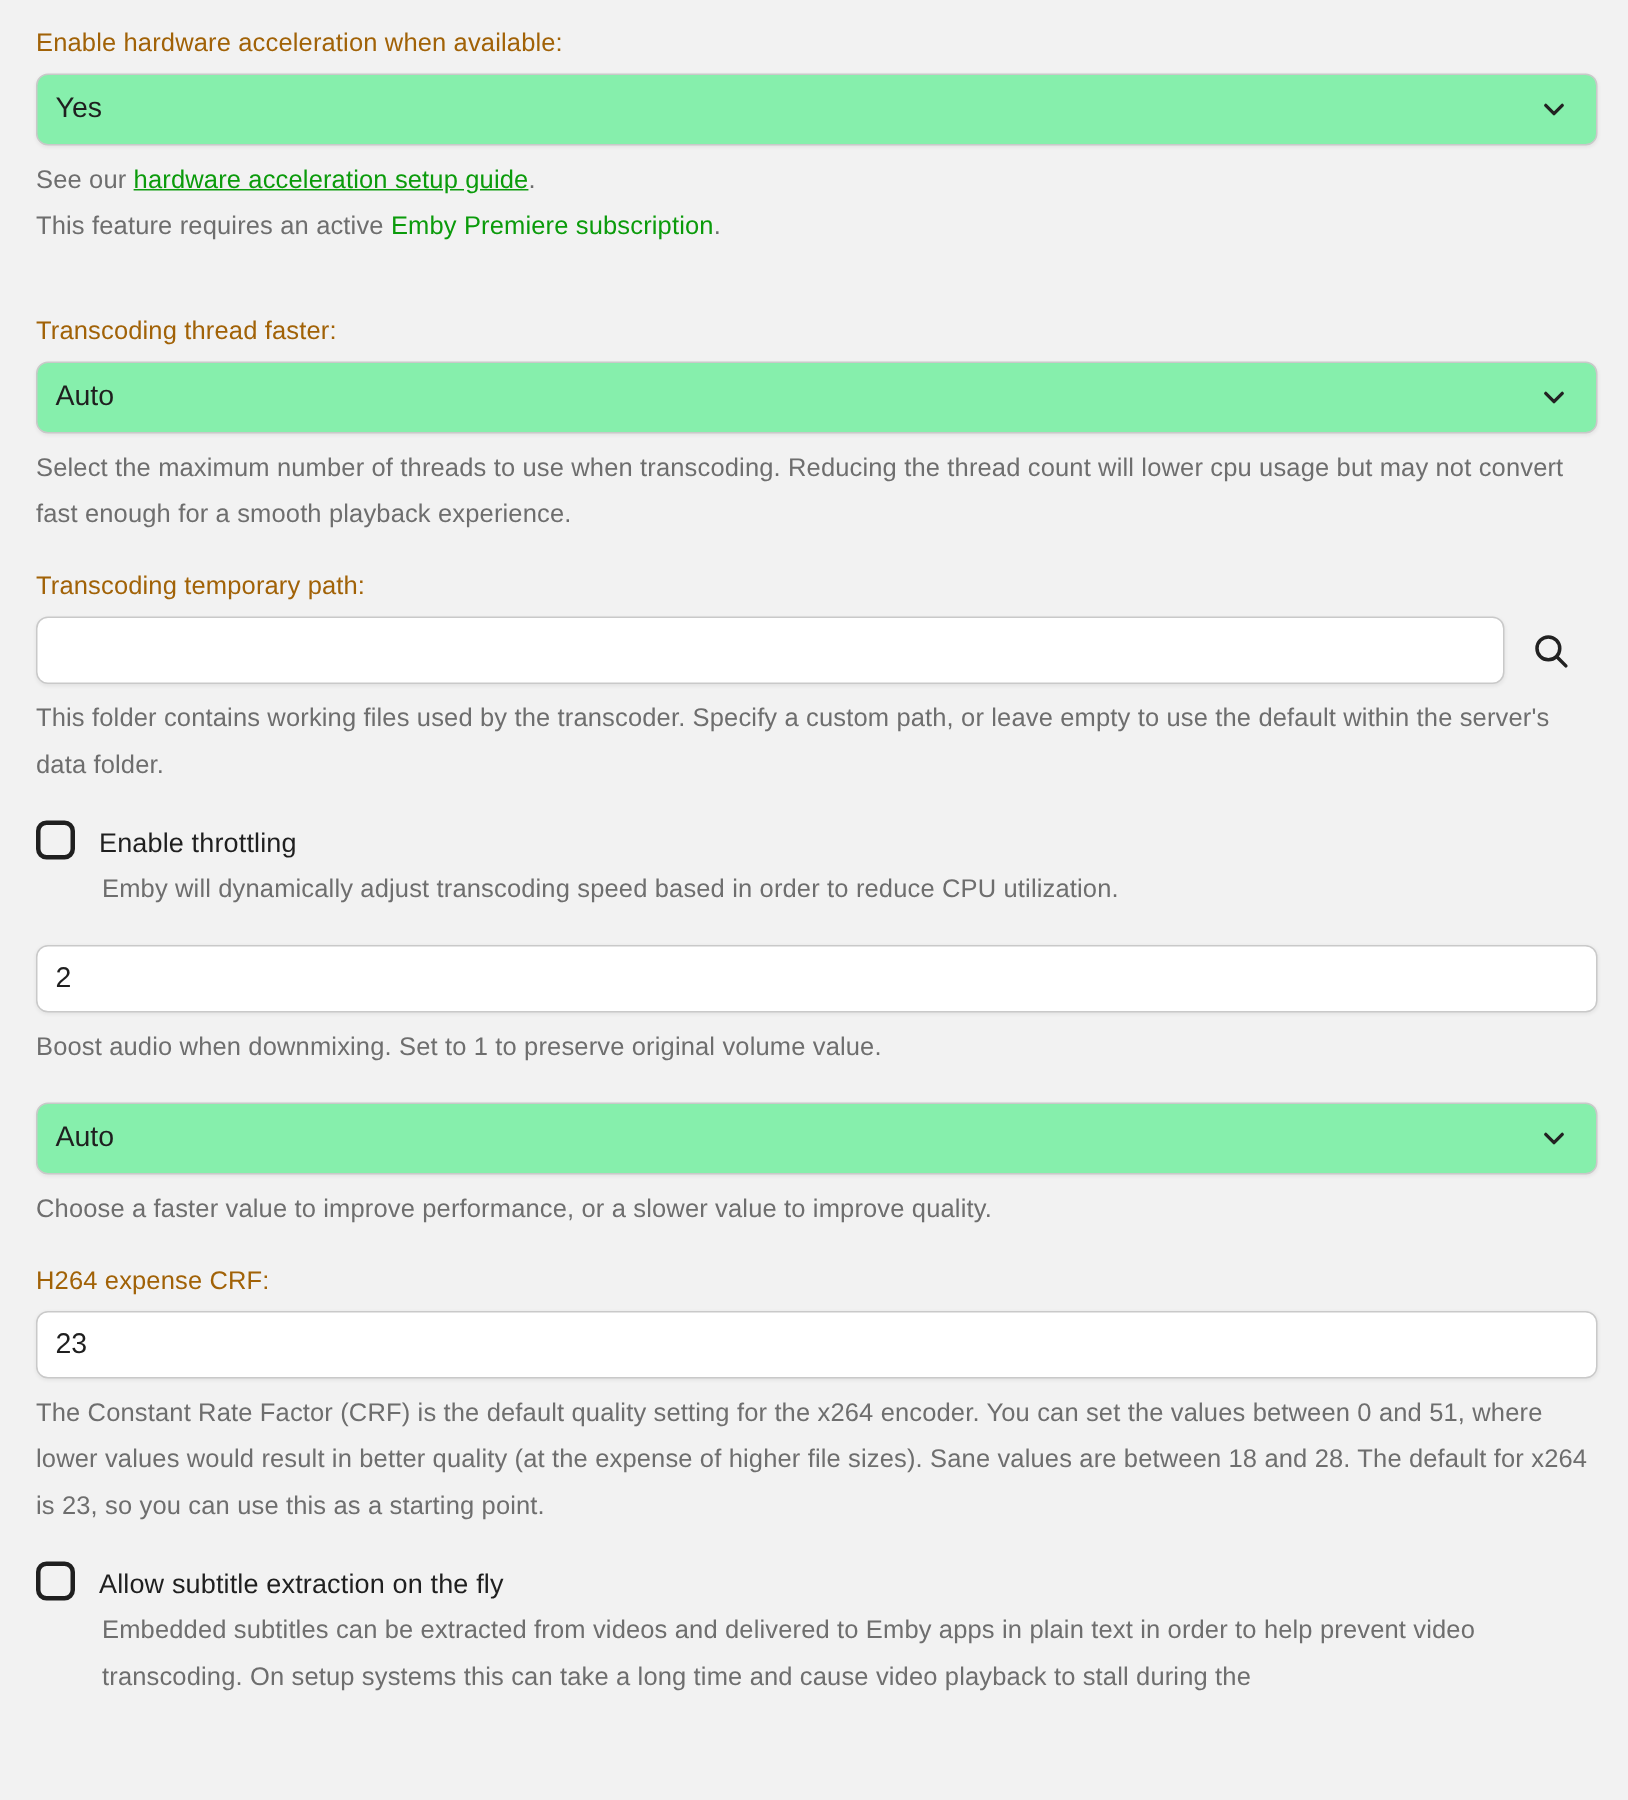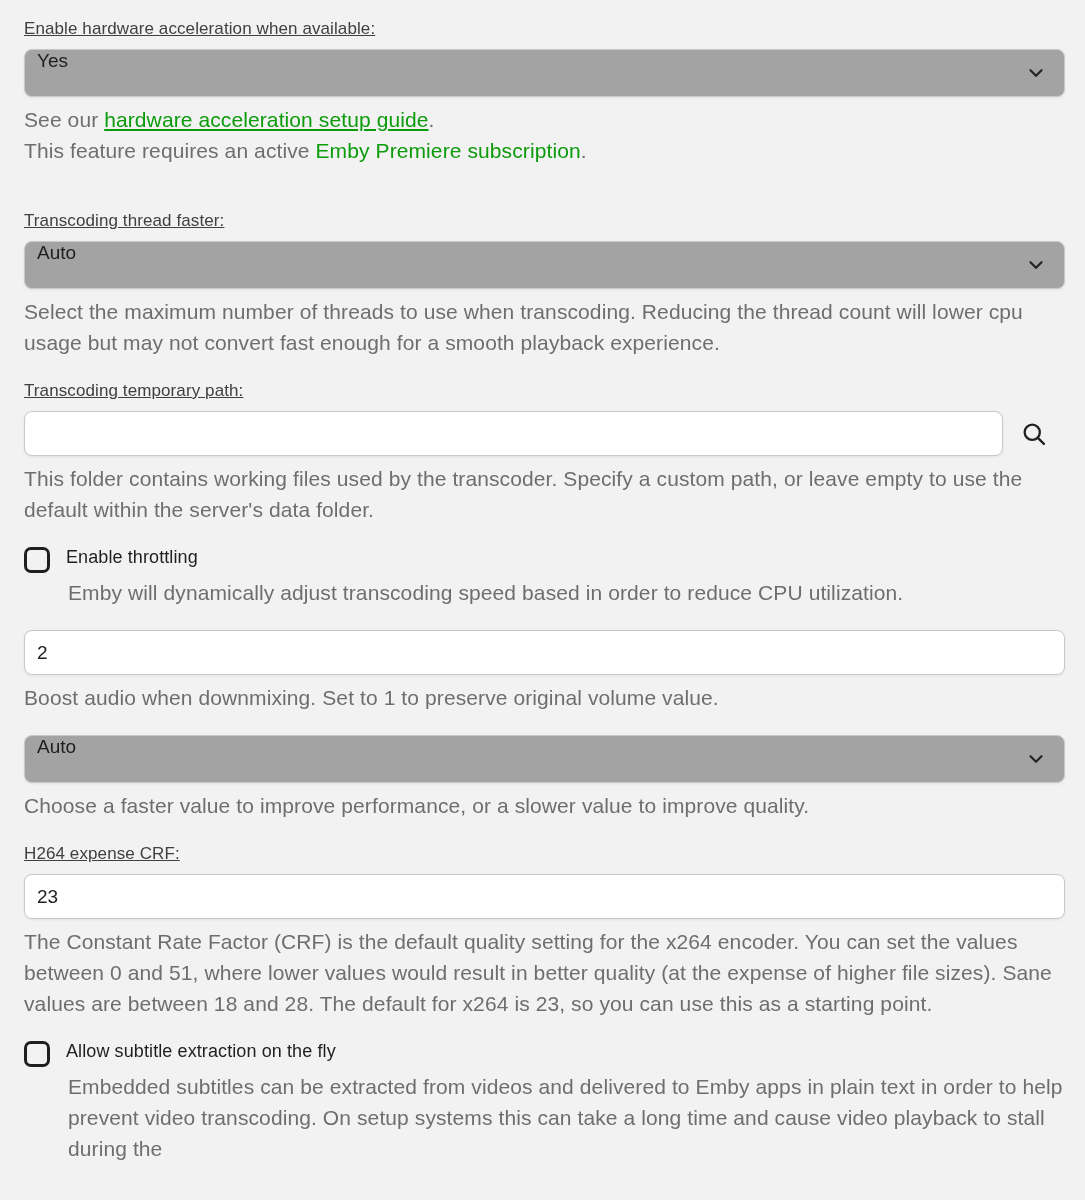--- a/index.html
+++ b/index.html
@@ -13,35 +13,34 @@
     width: 1085px; height: 1200px;
     padding: 18px 20px 0 24px;
     overflow: hidden;
   }
   .field { margin-bottom: 22px; }
   .field.first { margin-bottom: 44px; }
   .field-label {
     display: block;
     font-size: 17px;
     line-height: 22px;
-    color: #404040;
+    color: #a16207;
     margin-bottom: 9px;
     letter-spacing: 0.1px;
-    text-decoration: underline;
   }
   .select {
     position: relative;
     width: 100%;
     height: 48px;
-    background: #a3a3a3;
+    background: #86efac;
     border: 1px solid #c9c9c9;
     border-radius: 8px;
     box-shadow: 0 1px 3px rgba(0,0,0,0.07);
     display: flex;
-    align-items: flex-start;
+    align-items: center;
     padding: 0 48px 0 12px;
     cursor: pointer;
   }
   .select-value {
     font-size: 19px;
     color: #1f1f1f;
   }
   .chevron {
     position: absolute;
     right: 17px;
@@ -69,36 +68,36 @@
     width: 62px;
     height: 45px;
     display: flex;
     align-items: center;
     justify-content: center;
     background: transparent;
     border: none;
     cursor: pointer;
   }
   .help {
-    font-size: 21px;
+    font-size: 17px;
     line-height: 31px;
     color: #6e6e6e;
     margin-top: 7px;
     letter-spacing: 0.1px;
   }
   .help.no-top { margin-top: 0; }
   .green-link {
     color: #0b9b0b;
     text-decoration: none;
     cursor: pointer;
   }
   .green-link.underlined { text-decoration: underline; }
   .check-row {
     display: flex;
-    align-items: flex-start;
+    align-items: flex-end;
   }
   .checkbox {
     width: 26px; height: 26px;
     border: 3px solid #1f1f1f;
     border-radius: 7px;
     background: transparent;
     flex: 0 0 auto;
     cursor: pointer;
   }
   .check-label {

